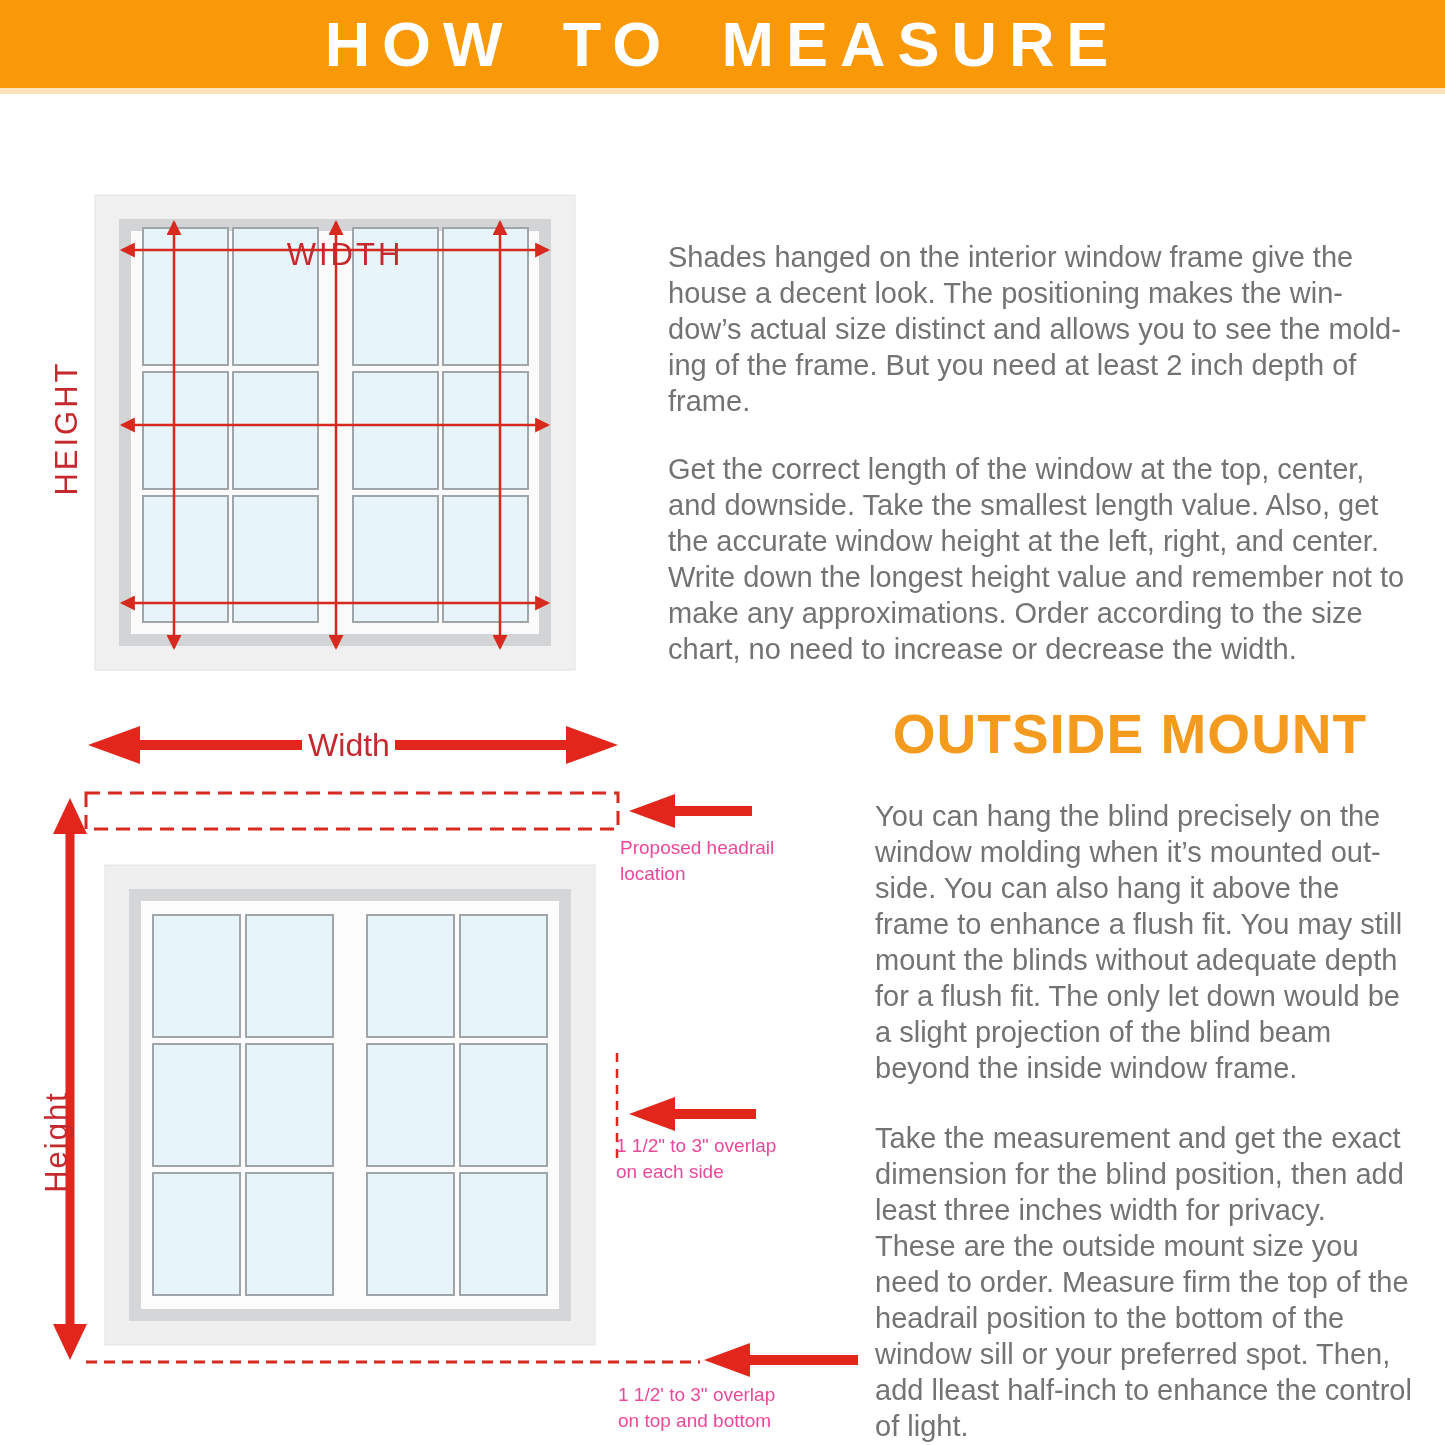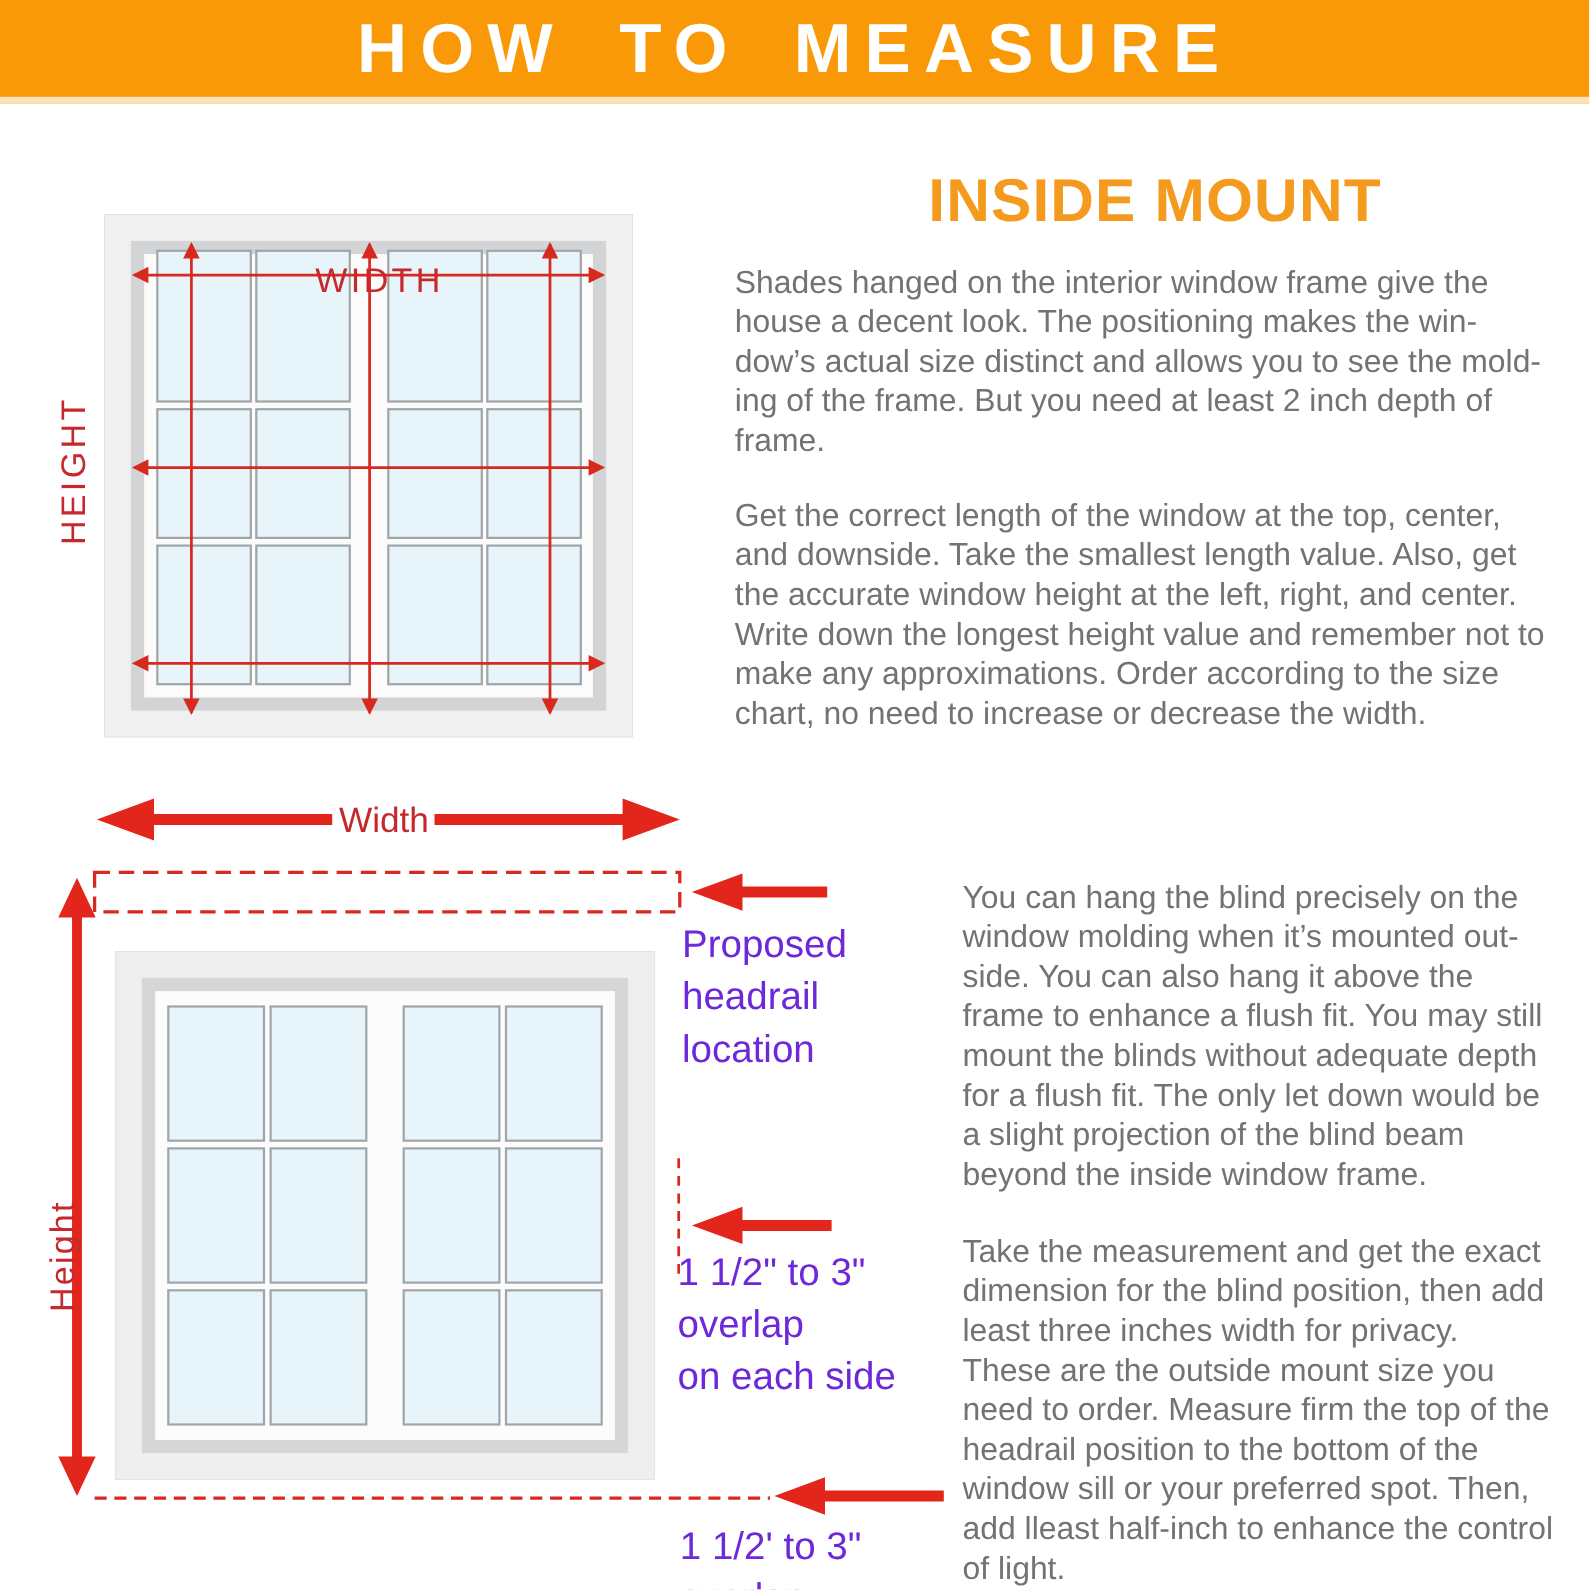--- a/index.html
+++ b/index.html
@@ -16,21 +16,21 @@
   .diagram{position:absolute;}
   .diagram svg{position:absolute;left:0;top:0;}
 
   .red-label{position:absolute;color:#C5292E;white-space:pre-line;}
   .lbl-width-top{left:240px;top:147px;width:210px;text-align:center;font-size:31px;letter-spacing:3px;}
   .lbl-height-top{left:-48px;top:320px;width:230px;text-align:center;font-size:31px;letter-spacing:3px;
                   transform:rotate(-90deg);}
   .lbl-width-bot{left:288px;top:17px;width:122px;text-align:center;font-size:32px;}
   .lbl-height-bot{left:-58px;top:414px;width:230px;text-align:center;font-size:31px;letter-spacing:2px;
                   transform:rotate(-90deg);}
-  .note{position:absolute;color:#6d28d9;font-size:35px;line-height:1.35;white-space:pre-line;}
+  .note{position:absolute;color:#ec4899;font-size:19px;line-height:1.35;white-space:pre-line;}
   .note-headrail{left:620px;top:125px;width:250px;}
   .note-side{left:616px;top:423px;width:260px;}
   .note-bottom{left:618px;top:672px;width:280px;}
 
   
   .section-heading{position:absolute;color:#F49B1F;font-weight:bold;font-size:55px;
                    text-align:center;letter-spacing:1px;}
   .h-inside{left:665px;top:150px;width:770px;}
   .h-outside{left:845px;top:702px;width:570px;}
   .para{position:absolute;color:#737373;font-size:29px;line-height:36px;white-space:pre-line;}
@@ -129,33 +129,33 @@
     <div class="red-label lbl-width-bot">Width</div>
     <div class="red-label lbl-height-bot">Height</div>
     <div class="note note-headrail">Proposed headrail
 location</div>
     <div class="note note-side">1 1/2" to 3" overlap
 on each side</div>
     <div class="note note-bottom">1 1/2' to 3" overlap
 on top and bottom</div>
   </div>
 
-  <div class="section-heading h-inside">INSIDE MOUNT</div>
   <div class="para p-in1">Shades hanged on the interior window frame give the
 house a decent look. The positioning makes the win-
 dow’s actual size distinct and allows you to see the mold-
 ing of the frame. But you need at least 2 inch depth of
 frame.</div>
   <div class="para p-in2">Get the correct length of the window at the top, center,
 and downside. Take the smallest length value. Also, get
 the accurate window height at the left, right, and center.
 Write down the longest height value and remember not to
 make any approximations. Order according to the size
 chart, no need to increase or decrease the width.</div>
 
+  <div class="section-heading h-outside">OUTSIDE MOUNT</div>
   <div class="para p-out1">You can hang the blind precisely on the
 window molding when it’s mounted out-
 side. You can also hang it above the
 frame to enhance a flush fit. You may still
 mount the blinds without adequate depth
 for a flush fit. The only let down would be
 a slight projection of the blind beam
 beyond the inside window frame.</div>
   <div class="para p-out2">Take the measurement and get the exact
 dimension for the blind position, then add

